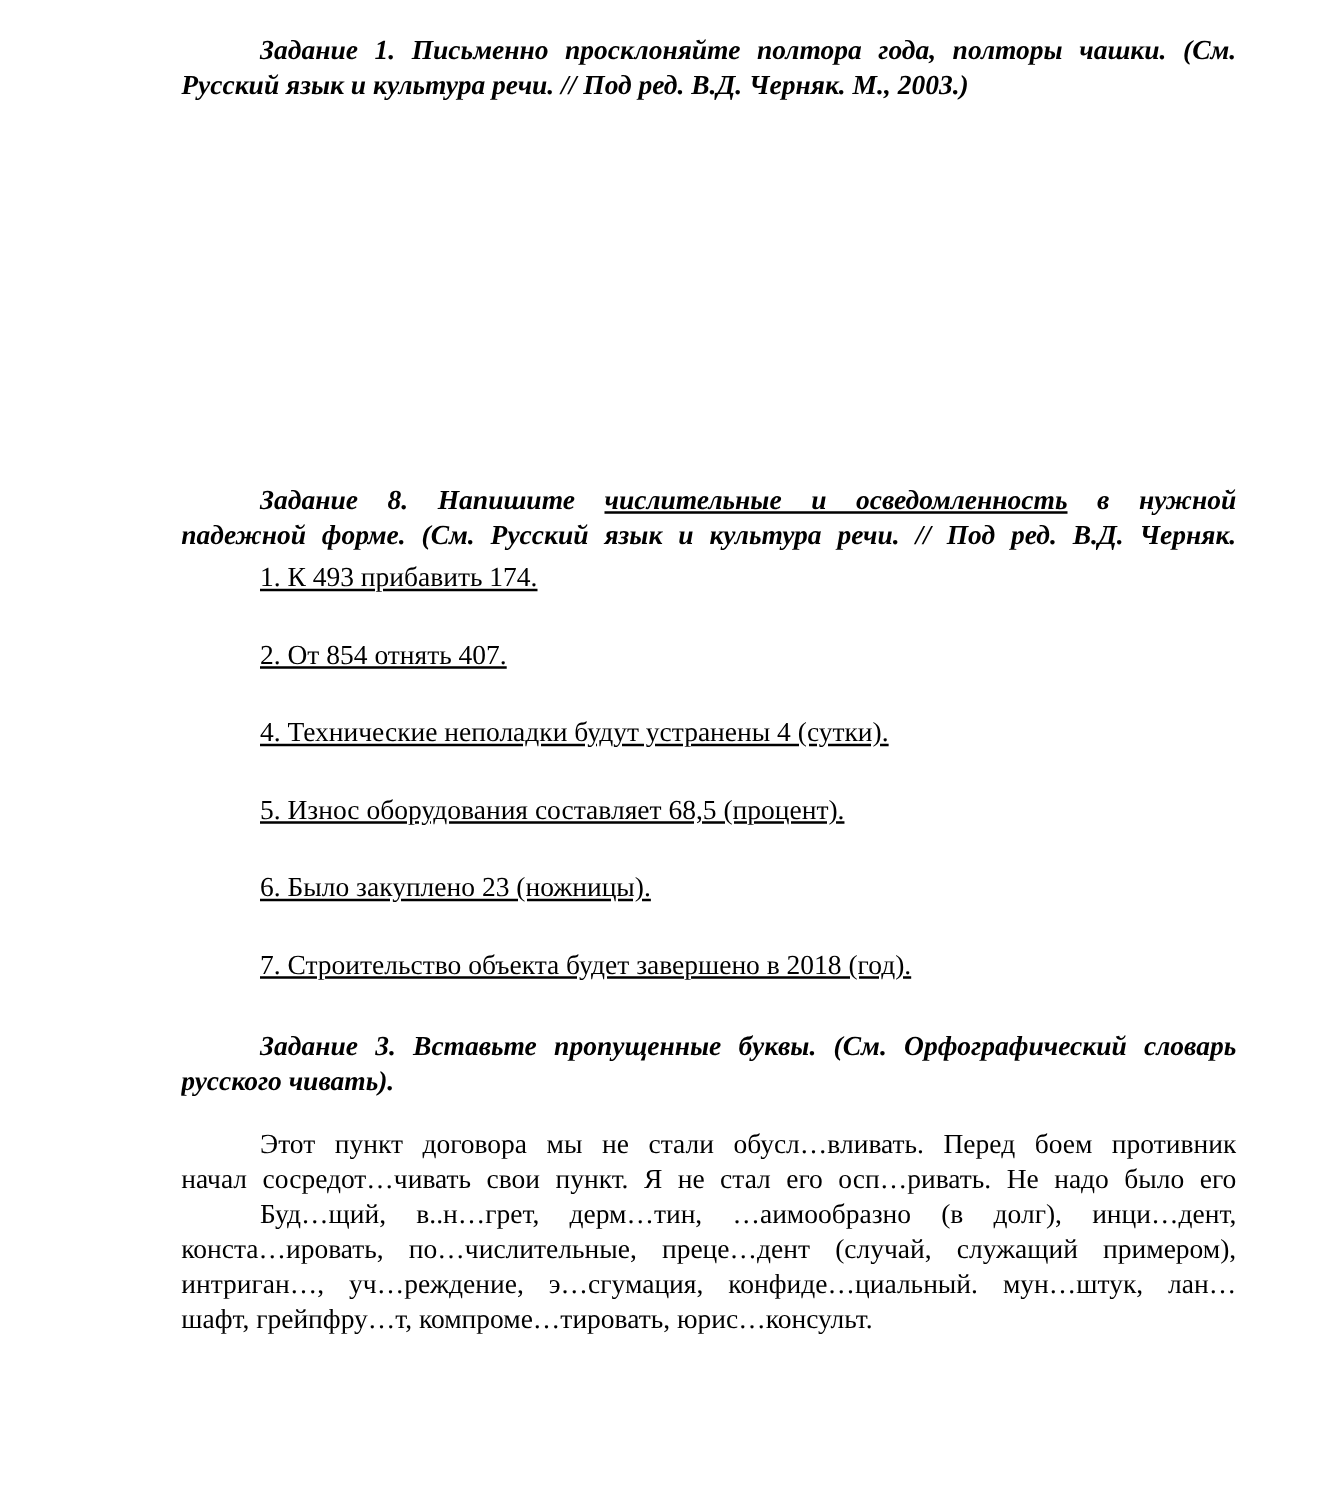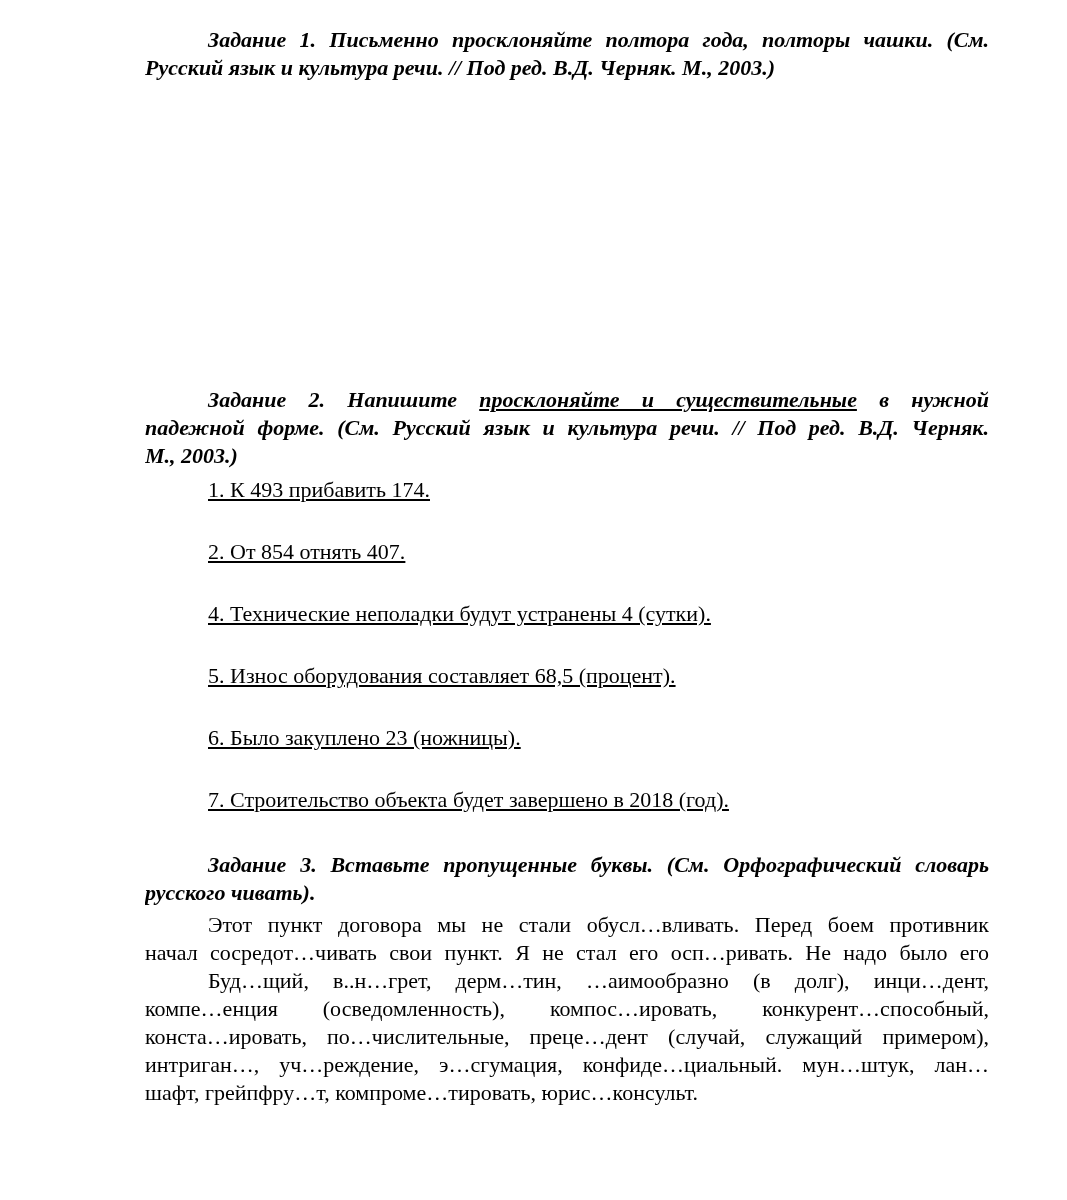--- a/index.html
+++ b/index.html
@@ -54,39 +54,38 @@
     overflow: hidden;
     text-decoration: underline;
   }
   .item:last-child {
     margin-bottom: 0;
   }
   .task3-heading {
     margin-top: 37px;
   }
   .para1 {
-    margin-top: 4px;
+    margin-top: 22px;
   }
 </style>
 </head>
 <body>
 
 <div class="page">
 
   <section>
     <div class="line heading just indent">Задание 1. Письменно просклоняйте полтора года, полторы чашки. (См.</div>
     <div class="line heading">Русский язык и культура речи. // Под ред. В.Д. Черняк. М., 2003.)</div>
   </section>
 
   <div class="answer-space"></div>
 
   <section>
-    <div class="line heading just indent"><span>Задание 2. Напишите </span><span class="u">просклоняйте и существительные</span><span> в нужной</span></div>
+    <div class="line heading just indent"><span>Задание 8. Напишите </span><span class="u">числительные и осведомленность</span><span> в нужной</span></div>
     <div class="line heading just">падежной форме. (См. Русский язык и культура речи. // Под ред. В.Д. Черняк.</div>
-    <div class="line heading">М., 2003.)</div>
 
     <div class="items">
       <div class="item">1. К 493 прибавить 174.</div>
       <div class="item">2. От 854 отнять 407.</div>
       <div class="item">4. Технические неполадки будут устранены 4 (сутки).</div>
       <div class="item">5. Износ оборудования составляет 68,5 (процент).</div>
       <div class="item">6. Было закуплено 23 (ножницы).</div>
       <div class="item">7. Строительство объекта будет завершено в 2018 (год).</div>
     </div>
   </section>
@@ -97,20 +96,19 @@
       <div class="line heading">русского чивать).</div>
     </div>
 
     <div class="para1">
       <div class="line just indent">Этот пункт договора мы не стали обусл…вливать. Перед боем противник</div>
       <div class="line just">начал сосредот…чивать свои пункт. Я не стал его осп…ривать. Не надо было его</div>
     </div>
 
     <div>
       <div class="line just indent">Буд…щий, в..н…грет, дерм…тин, …аимообразно (в долг), инци…дент,</div>
-      <div class="line just">компе…енция (осведомленность), компос…ировать, конкурент…способный,</div>
       <div class="line just">конста…ировать, по…числительные, преце…дент (случай, служащий примером),</div>
       <div class="line just">интриган…, уч…реждение, э…сгумация, конфиде…циальный. мун…штук, лан…</div>
       <div class="line">шафт, грейпфру…т, компроме…тировать, юрис…консульт.</div>
     </div>
   </section>
 
 </div>
 
 </body></html>

